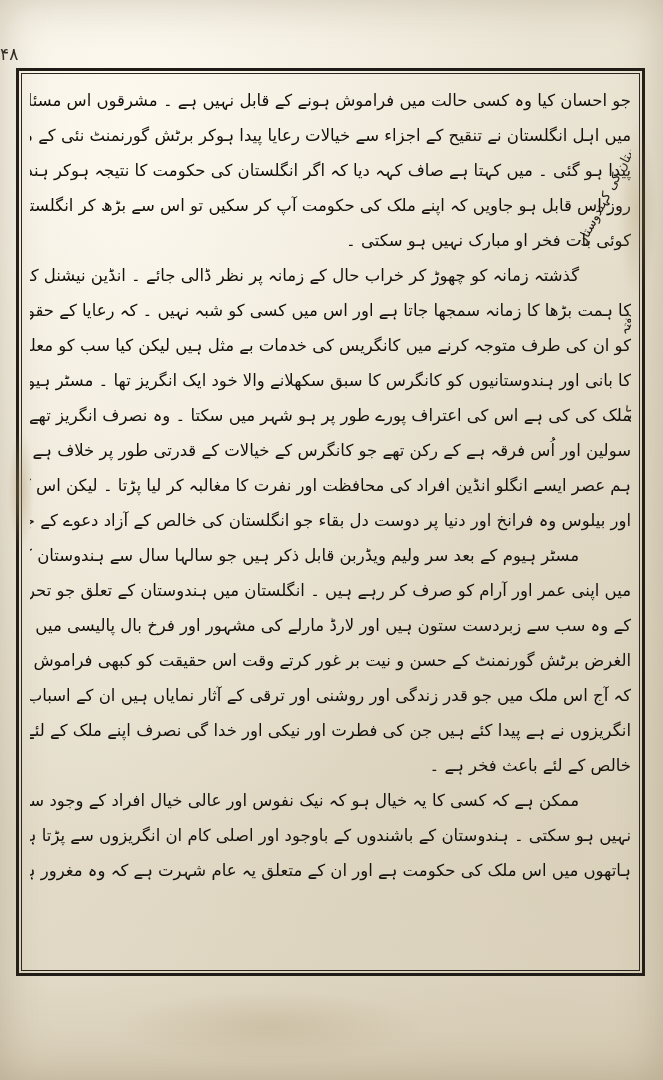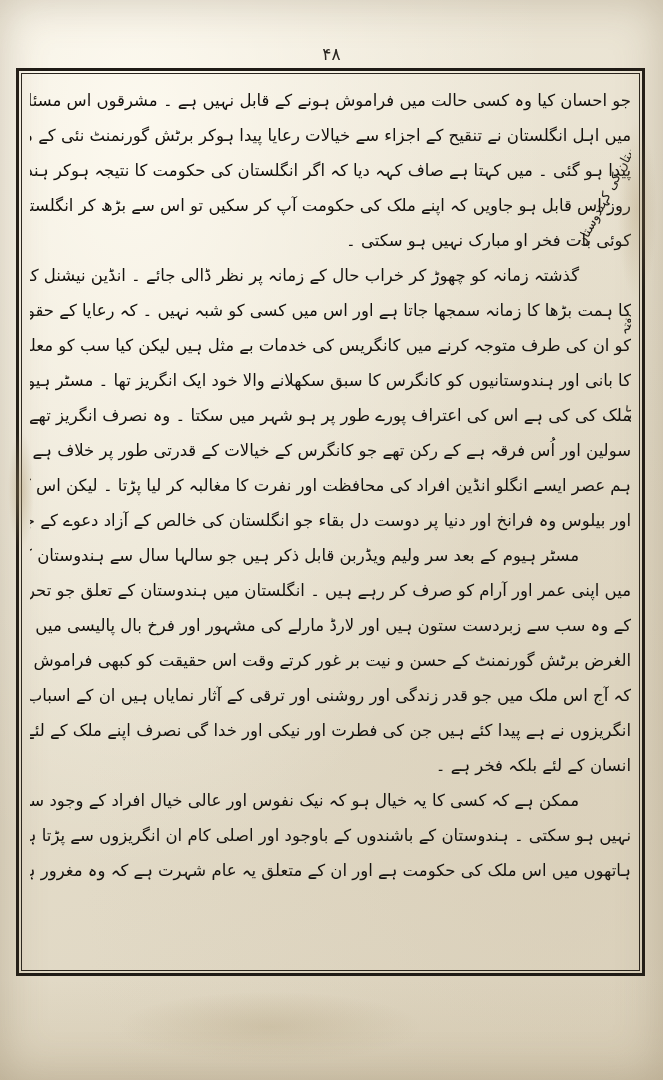--- a/index.html
+++ b/index.html
@@ -31,21 +31,21 @@
     position: absolute;
     inset: 0;
     box-shadow: inset 0 0 46px rgba(120,104,72,0.32);
     pointer-events: none;
   }
   .page-number {
     position: absolute;
     top: 44px;
     left: 0;
     right: 0;
-    text-align: center;
+    text-align: left;
     font-family: "DejaVu Sans", sans-serif;
     font-size: 17px;
     color: #2b2722;
     letter-spacing: 1px;
   }
   
   .frame-outer {
     position: absolute;
     left: 16px;
     top: 68px;
@@ -152,21 +152,21 @@
     <div class="line">ملک کی کی ہے اس کی اعتراف پورے طور پر ہو شہر میں سکتا ۔ وہ نصرف انگریز تھے بلکہ ہندوستان</div>
     <div class="line">سولین اور اُس فرقہ ہے کے رکن تھے جو کانگرس کے خیالات کے قدرتی طور پر خلاف ہے ۔ مسٹر ہیوم ہو کہ اپنے</div>
     <div class="line">ہم عصر ایسے انگلو انڈین افراد کی محافظت اور نفرت کا مغالبہ کر لیا پڑتا ۔ لیکن اس کے سرمئی وہ روشن و ملغ</div>
     <div class="line">اور بیلوس وہ فرانخ اور دنیا پر دوست دل بقاء جو انگلستان کی خالص کے آزاد دعوے کے جو ہیں ہیں ۔</div>
     <div class="line indent">مسٹر ہیوم کے بعد سر ولیم ویڈربن قابل ذکر ہیں جو سالہا سال سے ہندوستان کی خدمت</div>
     <div class="line">میں اپنی عمر اور آرام کو صرف کر رہے ہیں ۔ انگلستان میں ہندوستان کے تعلق جو تحریک جاری ہے اس کے</div>
     <div class="line">کے وہ سب سے زبردست ستون ہیں اور لارڈ مارلے کی مشہور اور فرخ بال پالیسی میں ان کا بڑا حصہ ہے</div>
     <div class="line">الغرض برٹش گورنمنٹ کے حسن و نیت بر غور کرتے وقت اس حقیقت کو کبھی فراموش نہیں کرنا چاہئے</div>
     <div class="line">کہ آج اس ملک میں جو قدر زندگی اور روشنی اور ترقی کے آثار نمایاں ہیں ان کے اسباب خود ان</div>
     <div class="line">انگریزوں نے ہے پیدا کئے ہیں جن کی فطرت اور نیکی اور خدا گی نصرف اپنے ملک کے لئے بلکہ نوع</div>
-    <div class="line short">انسان کے لئے بلکہ فخر ہے ۔</div>
+    <div class="line short">خالص کے لئے باعث فخر ہے ۔</div>
     <div class="line indent">ممکن ہے کہ کسی کا یہ خیال ہو کہ نیک نفوس اور عالی خیال افراد کے وجود سے قوموں کی مغفرت</div>
     <div class="line">نہیں ہو سکتی ۔ ہندوستان کے باشندوں کے باوجود اور اصلی کام ان انگریزوں سے پڑتا ہے جن کے</div>
     <div class="line">ہاتھوں میں اس ملک کی حکومت ہے اور ان کے متعلق یہ عام شہرت ہے کہ وہ مغرور ہیں اور نہیں جاہتے کہ</div>
 
     <div class="marginal marg-1">ہندوستان کی کہندوستان</div>
     <div class="marginal marg-2">نہ یافتہ</div>
     <div class="marginal marg-3">نئی کے</div>
   </div>
 
   <div class="stain stain-a"></div>

